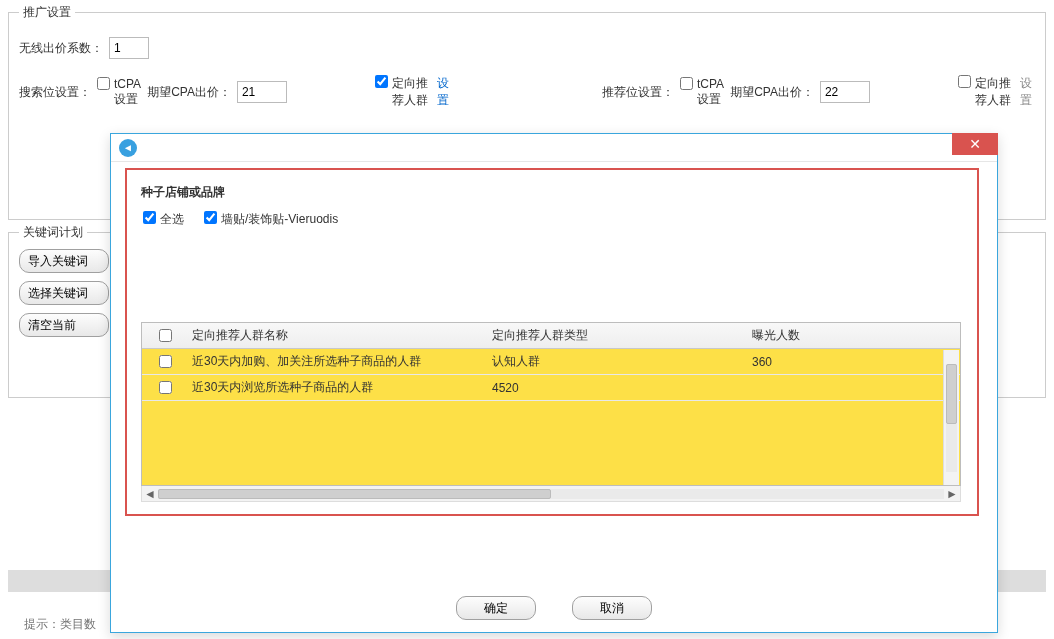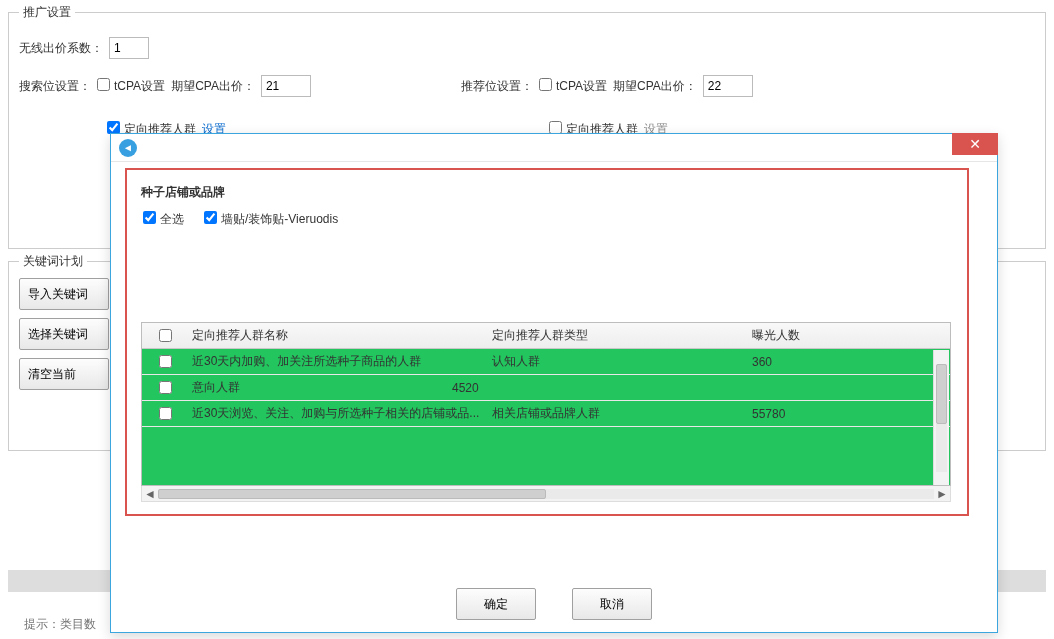--- a/index.html
+++ b/index.html
@@ -23,29 +23,29 @@
     .label { white-space: nowrap; }
     input[type="text"] {
       border: 1px solid #bbb;
       height: 22px;
       padding: 0 4px;
       font-size: 12px;
     }
     .w40 { width: 40px; }
     .w50 { width: 50px; }
     .col2 { display: flex; gap: 40px; align-items: flex-start; }
-    .colblock { display: flex; flex-direction: column; gap: 8px; }
+    .colblock { display: flex; flex-direction: row; }
     .ck { display: inline-flex; align-items: flex-start; gap: 4px; }
     .link { color: #0066cc; cursor: pointer; }
     .linkdisabled { color: #888; }
     .btn {
       background: linear-gradient(#fdfdfd, #e8e8e8);
       border: 1px solid #a0a0a0;
-      border-radius: 2px;
-      height: 32px;
+      border-radius: 10px;
+      height: 24px;
       padding: 0 12px;
       font-size: 12px;
       cursor: pointer;
     }
     .keyword-fieldset { padding-bottom: 60px; }
     .keyword-btns { display: flex; flex-direction: column; gap: 8px; width: 90px; }
     .keyword-btns .btn { width: 90px; text-align: left; padding: 0 8px; }
     .footer-bar {
       position: absolute;
       left: 8px; right: 8px; top: 570px;
@@ -81,35 +81,35 @@
     .modal-title { flex:1; text-align: center; }
     .modal-close {
       position:absolute; right:-1px; top:-1px;
       width: 46px; height: 22px;
       background:#d9534f; color:#fff;
       display:flex;align-items:center;justify-content:center;
       font-size:14px; cursor:pointer;
     }
     .modal-body {
       position: absolute;
-      left: 14px; right: 28px; top: 34px;
+      left: 14px; right: 18px; top: 34px;
       height: 348px;
       border: 2px solid #d9534f;
       padding: 10px;
     }
     .seed-title { font-weight: bold; margin: 4px 0 10px 4px; }
     .seed-cks { display:flex; gap: 20px; align-items:center; margin-left:6px; margin-bottom:10px; }
     .table-wrap {
       position:absolute;
       left: 14px; right: 16px; bottom: 12px;
       height: 180px;
     }
     .table-scroll {
       border: 1px solid #bdbdbd;
-      background:#22c55e;
+      background:#fde047;
       position:absolute; left:0; right:0; top:0; height: 164px;
       overflow:hidden;
     }
     .tblhdr, .tblrow { display:flex; align-items:center; height:26px; border-bottom:1px solid #e8e8e8; }
     .tblhdr { background: linear-gradient(#f8f8f8,#eee); border-bottom:1px solid #c8c8c8; font-weight:normal; }
     .c-ck { width:46px; display:flex;justify-content:center; }
     .c-name { width:300px; padding-left:4px; overflow:hidden; white-space:nowrap; text-overflow:ellipsis; }
     .c-type { width:260px; padding-left:4px; }
     .c-exp { flex:1; padding-left:4px; }
     .tblrow.sel { background:#d7e6f5; }
@@ -234,30 +234,22 @@
               <input type="checkbox" style="">
             </div>
           <div class="c-name">近30天内加购、加关注所选种子商品的人群</div>
           <div class="c-type">认知人群</div>
           <div class="c-exp">360</div>
         </div>
         <div class="tblrow">
           <div class="c-ck">
               <input type="checkbox" style="">
             </div>
-          <div class="c-type">意向人群</div>
+          <div class="c-name">近30天内浏览所选种子商品的人群</div>
           <div class="c-exp">4520</div>
-        </div>
-        <div class="tblrow">
-          <div class="c-ck">
-              <input type="checkbox" style="">
-            </div>
-          <div class="c-name">近30天浏览、关注、加购与所选种子相关的店铺或品...</div>
-          <div class="c-type">相关店铺或品牌人群</div>
-          <div class="c-exp">55780</div>
         </div>
         <div class="vscroll">
           <div class="track"></div>
             <div class="thumb"></div>
         </div>
       </div>
       <div class="hscroll">
         <div class="arrow">◄</div>
         <div class="trackh">
             <div class="thumbh"></div>

